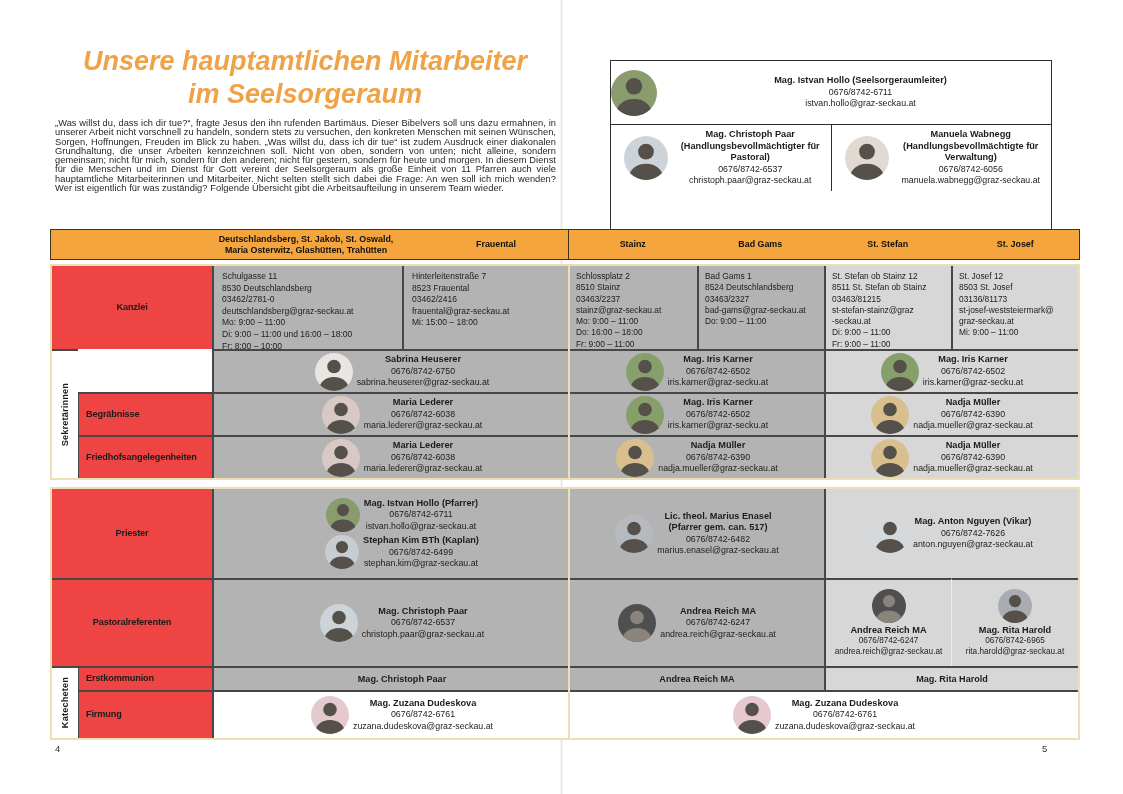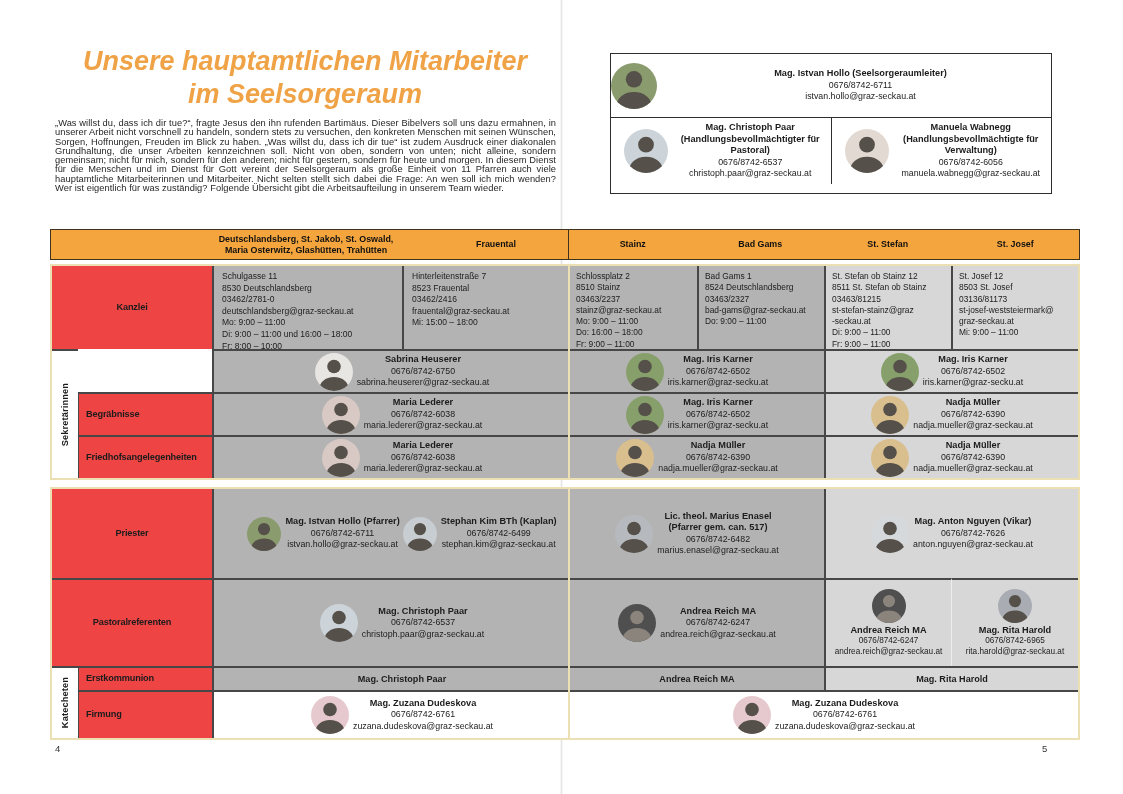--- a/index.html
+++ b/index.html
@@ -7,21 +7,21 @@
               font-family:"Liberation Sans", sans-serif; color:#1c1c1c; }
   .abs { position:absolute; }
 
   
   #title { left:55px; top:45px; width:500px; text-align:center;
            font-style:italic; font-weight:bold; font-size:27px; line-height:33px; color:#f0a346; }
   #intro { left:55px; top:119px; width:501px; font-size:9.3px; line-height:9.25px;
            text-align:justify; color:#262626; letter-spacing:0.05px; }
 
   
-  #leadbox { left:610px; top:53px; width:442px; height:141px; border:1.5px solid #2e2e2e; background:#fff; }
+  #leadbox { left:610px; top:60px; width:442px; height:170px; border:1.5px solid #2e2e2e; background:#fff; }
   #leadbox .toprow { height:64px; border-bottom:1.5px solid #2e2e2e; display:flex; align-items:center; justify-content:center; gap:13px; }
   #leadbox .botrow { display:flex; height:66px; }
   #leadbox .depcell { flex:1; display:flex; align-items:center; gap:8px; padding:4px 6px 4px 13px; }
   #leadbox .depcell + .depcell { border-left:1.5px solid #2e2e2e; }
   #leadbox .ptext { flex:1; }
 
   
   .person { display:flex; align-items:center; justify-content:center; gap:4px; }
   .person.v { flex-direction:column; gap:2px; }
   .ptext { text-align:center; }
@@ -63,21 +63,21 @@
   .rowlbl { display:flex; align-items:center; font-weight:bold; font-size:9.2px;
             line-height:11.5px; padding:0 4px 0 7px; letter-spacing:-0.15px; background:#ef4444; }
   .rowlbl.center { justify-content:center; text-align:center; padding:0 4px; }
   .vstrip { background:#fff; display:flex; align-items:center; justify-content:center; }
   .vtext { writing-mode:vertical-rl; transform:rotate(180deg); font-weight:bold; font-size:9.3px; letter-spacing:0.1px; }
 
   .kcell { font-size:8.5px; line-height:11.6px; padding:5px 6px 4px 8px; }
   #table-right .kcell { font-size:8.4px; line-height:11.3px; padding:5px 10px 4px 6px; }
 
   .pcell { display:flex; align-items:center; justify-content:center; }
-  .pcell.stack { justify-content:center; gap:3px; padding:3px 0; }
+  .pcell.stack { flex-direction:column; justify-content:center; gap:3px; padding:3px 0; }
   .bar { display:flex; align-items:center; justify-content:center; font-weight:bold; font-size:9.1px; }
 
   
   #fold { left:560px; top:0; width:3px; height:794px;
           background:linear-gradient(to right, rgba(0,0,0,0) 0%, rgba(0,0,0,0.10) 50%, rgba(0,0,0,0) 100%); }
   .pagenum { top:743px; font-size:9.5px; color:#333; }
   #pn-left { left:55px; } #pn-right { left:1042px; }
 </style>
 </head>
 <body>

